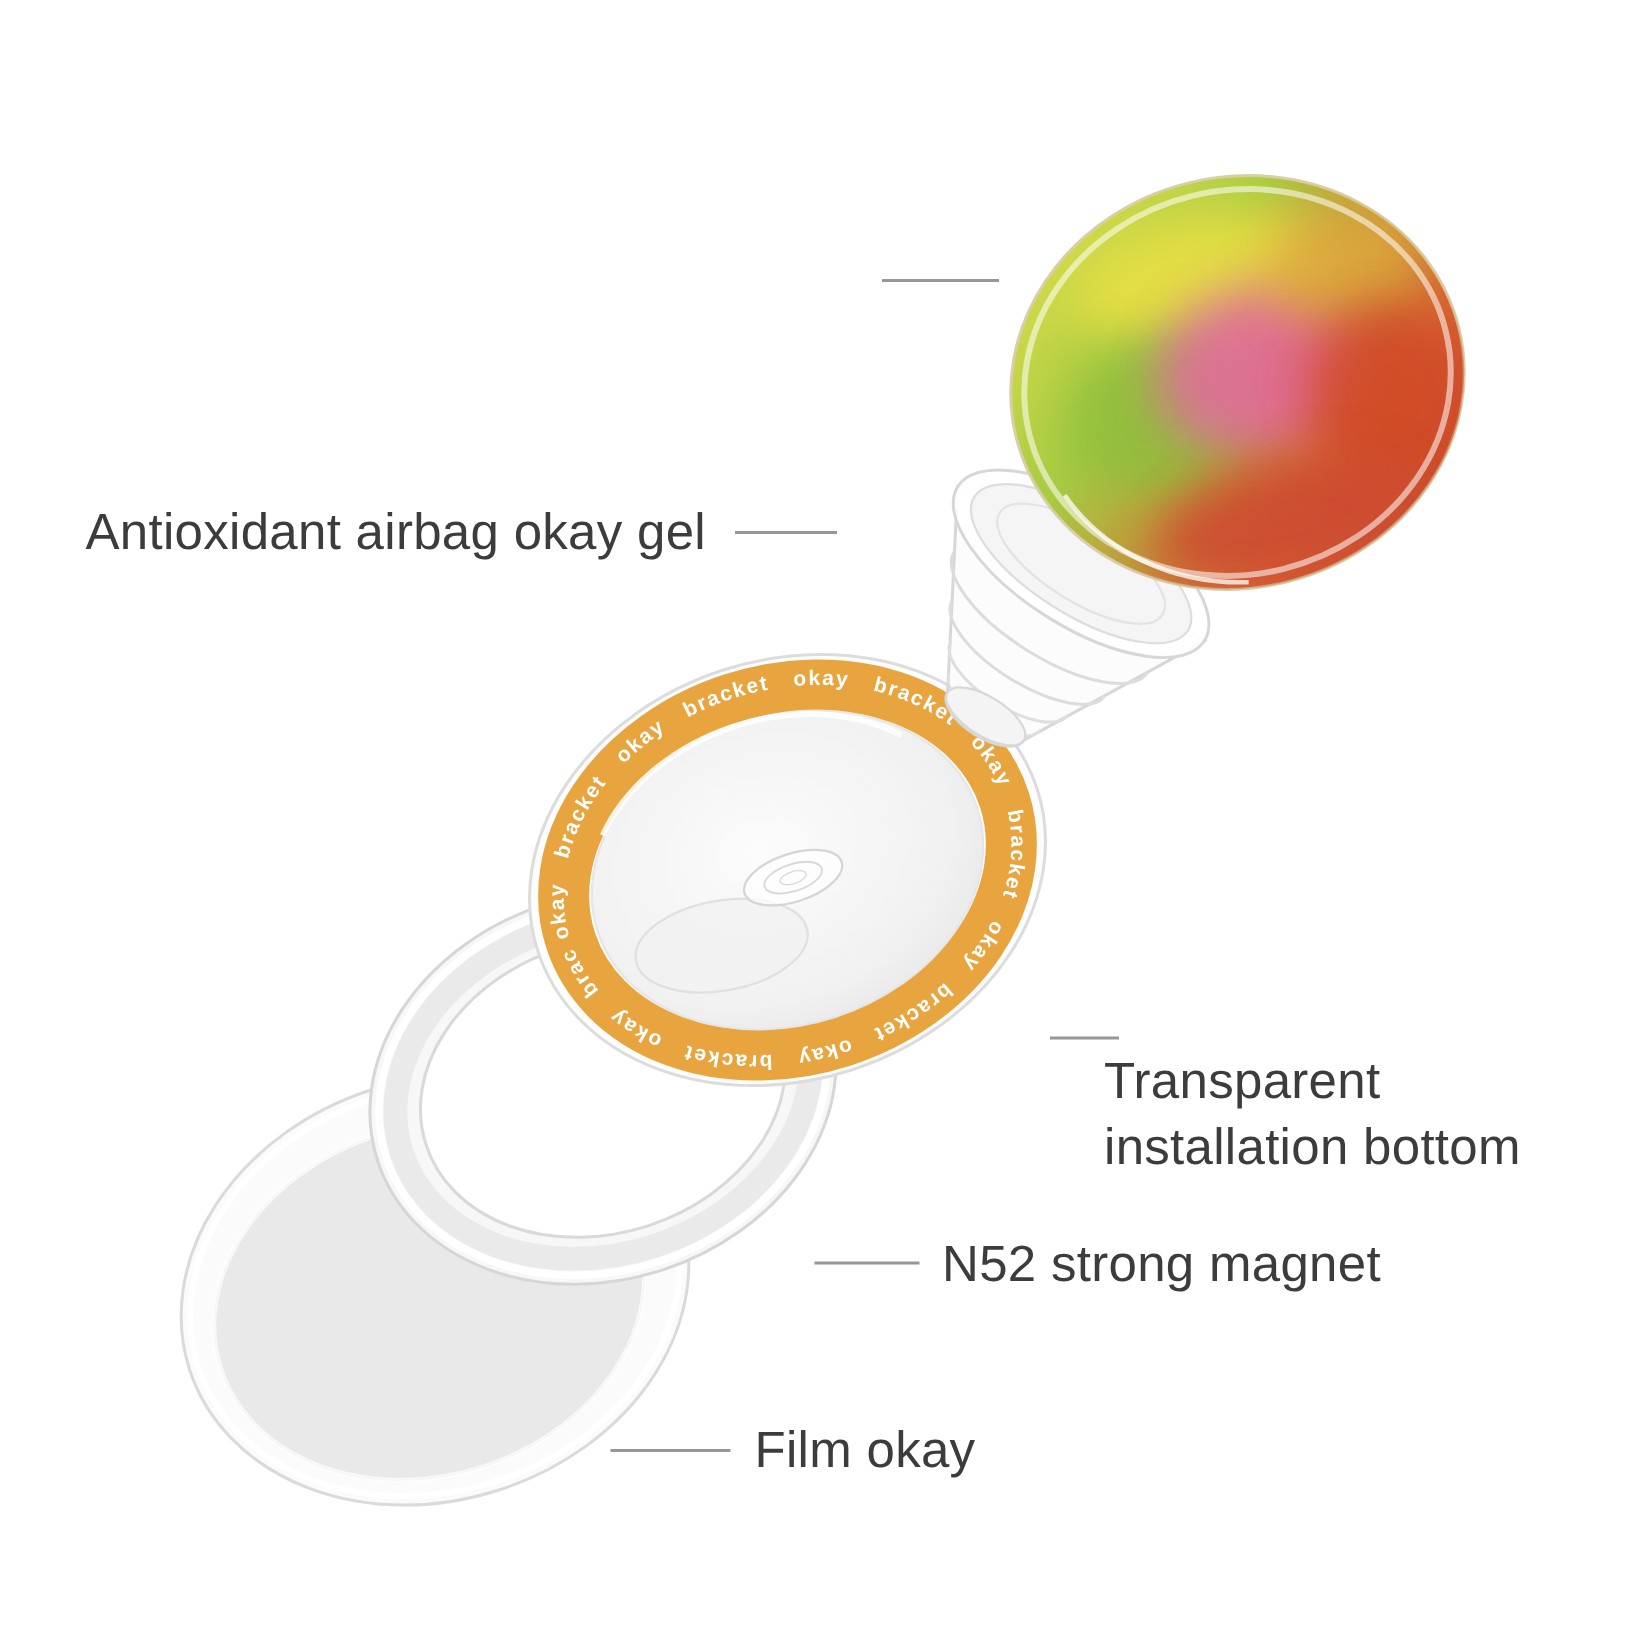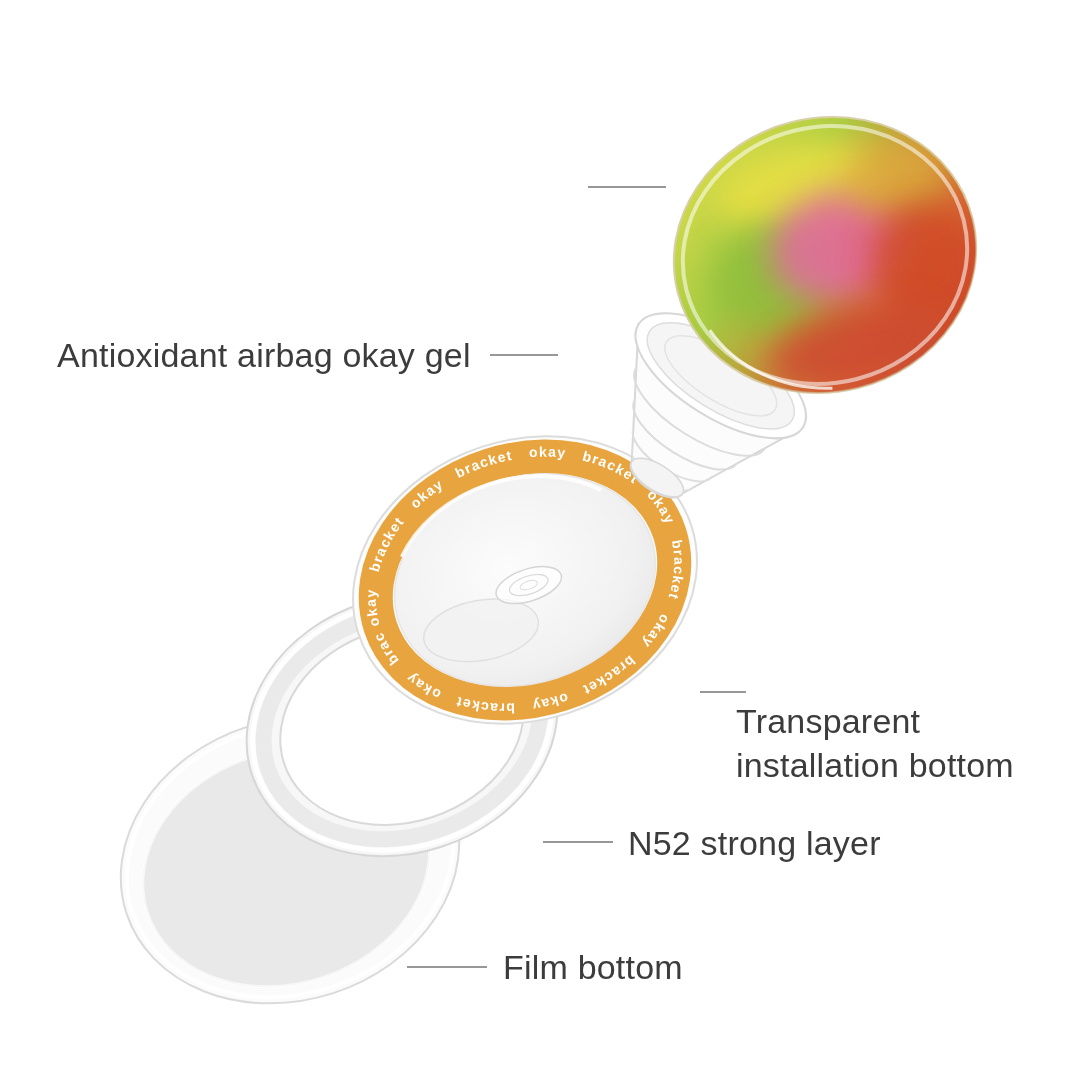--- a/index.html
+++ b/index.html
@@ -101,16 +101,16 @@
   </svg>
 
   <div class="leader" style="left:588px; top:186px; width:78px;"></div>
   <div class="leader" style="left:490px; top:354px; width:68px;"></div>
   <div class="leader" style="left:700px; top:691px; width:46px;"></div>
   <div class="leader" style="left:543px; top:841px; width:70px;"></div>
   <div class="leader" style="left:407px; top:966px; width:80px;"></div>
 
   <div class="label" style="left:57px; top:334px;">Antioxidant airbag okay gel</div>
   <div class="label" style="left:736px; top:668px; width:305px;margin-top:32px;">Transparent installation bottom</div>
-  <div class="label" style="left:628px; top:822px;">N52 strong layer</div>
-  <div class="label" style="left:503px; top:946px;">Film bottom</div>
+  <div class="label" style="left:628px; top:822px;">N52 strong magnet</div>
+  <div class="label" style="left:503px; top:946px;">Film okay</div>
 
 </div>
 
 </body></html>

